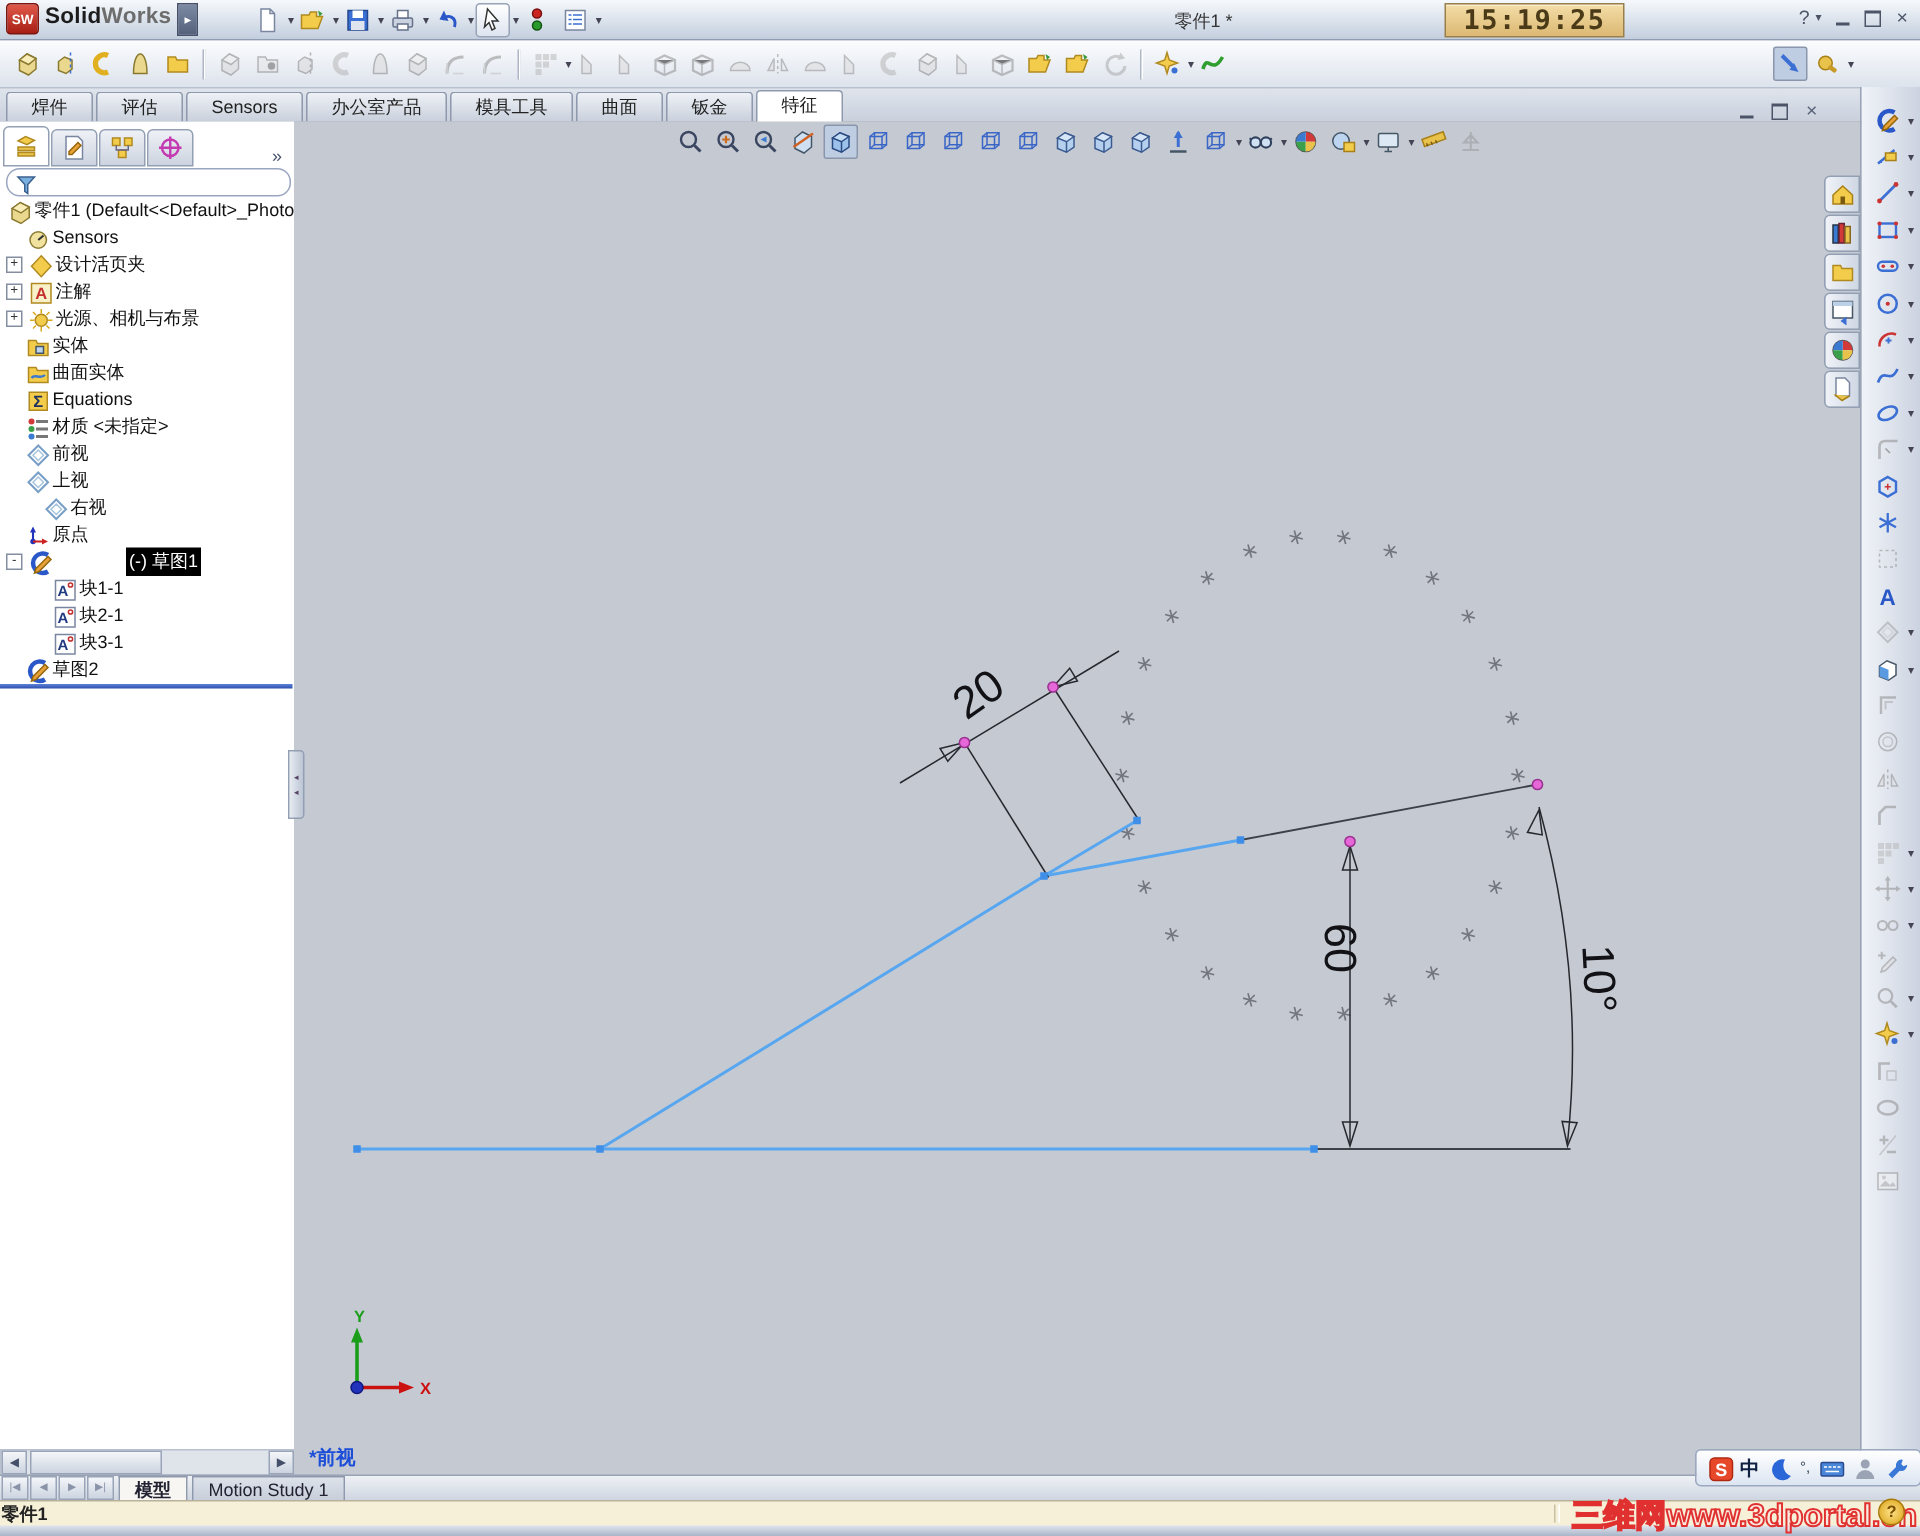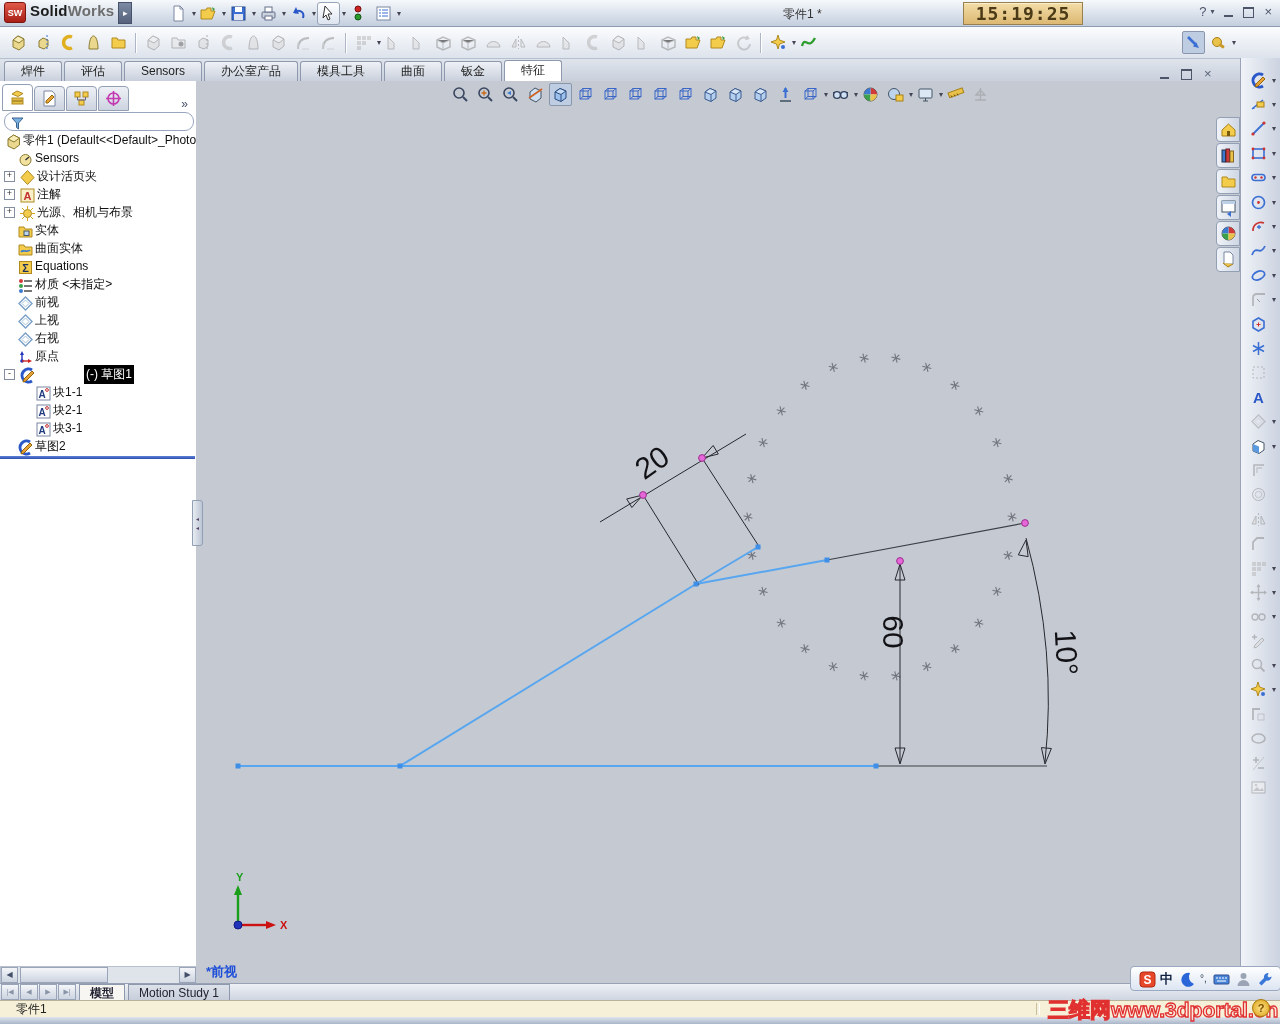--- a/index.html
+++ b/index.html
@@ -81,21 +81,21 @@
   
   #bottombar{left:0;top:983px;width:1280px;height:17px;background:linear-gradient(#eef1f5,#cdd4e0);
     border-top:1px solid #98a2b4;display:flex;}
   .navbtn{width:16px;height:14px;background:linear-gradient(#f4f6f9,#ccd4e0);border:1px solid #99a4b8;
     font-size:7px;color:#8a94a8;text-align:center;line-height:13px;margin-left:1px;flex:none;}
   .btab{height:16px;line-height:16px;padding:0 10px;border:1px solid #8e99ad;border-bottom:none;
     background:linear-gradient(#dde2ea,#c6cdd9);margin-left:3px;font-size:12px;color:#223;}
   .btab.active{background:#f7f6f2;font-weight:bold;}
   #statusbar{left:0;top:1000px;width:1280px;height:17px;background:#f6f0d8;border-top:1px solid #b9b29a;
     color:#222;line-height:16px;}
-  #status-left{left:16px;top:0;}
+  #status-left{left:1px;top:0;font-weight:bold;}
   .sgrip{left:1036px;top:2px;width:2px;height:12px;border-left:1px solid #c8c0a0;border-right:1px solid #fff;}
   #bottomedge{left:0;top:1017px;width:1280px;height:7px;background:linear-gradient(#dfe5ee,#a9b5c8);}
   
   #watermark{left:1048px;top:996px;font-size:21px;font-weight:bold;letter-spacing:0px;
     color:rgba(255,225,225,.55);-webkit-text-stroke:1.3px #e03030;white-space:nowrap;z-index:60;}
   #wm-help{left:1252px;top:999px;width:16px;height:16px;border-radius:50%;
     background:radial-gradient(#ffe28a,#d8a012);border:1px solid #a87808;color:#7a4f00;
     font-size:11px;font-weight:bold;text-align:center;line-height:16px;z-index:61;}
   #ime{left:1130px;top:966px;height:23px;background:linear-gradient(#ffffff,#dce5f2);
     border:1px solid #9aa8c0;border-radius:4px;display:flex;align-items:center;gap:5px;
@@ -525,21 +525,21 @@
         <span class="tlabel">前视</span>
       </div>
       <div class="trow" style="padding-left: 4px;">
         <span style="width: 12px; flex: 0 0 auto;"></span>
         <span class="ticon"><svg width="19" height="19" viewBox="0 0 19 19">
             <path d="M9.5 3L16 9.5 9.5 16 3 9.5z" fill="none" stroke="#7aa0c8" stroke-width="1.4"></path>
             <path d="M9.5 6L13 9.5 9.5 13 6 9.5z" fill="none" stroke="#a8c4dc"></path>
           </svg></span>
         <span class="tlabel">上视</span>
       </div>
-      <div class="trow" style="padding-left: 4px;">
+      <div class="trow" style="padding-left: 16px;">
         <span style="width: 12px; flex: 0 0 auto;"></span>
         <span class="ticon"><svg width="19" height="19" viewBox="0 0 19 19">
             <path d="M9.5 3L16 9.5 9.5 16 3 9.5z" fill="none" stroke="#7aa0c8" stroke-width="1.4"></path>
             <path d="M9.5 6L13 9.5 9.5 13 6 9.5z" fill="none" stroke="#a8c4dc"></path>
           </svg></span>
         <span class="tlabel">右视</span>
       </div>
       <div class="trow" style="padding-left: 4px;">
         <span style="width: 12px; flex: 0 0 auto;"></span>
         <span class="ticon"><svg width="19" height="19" viewBox="0 0 19 19">

